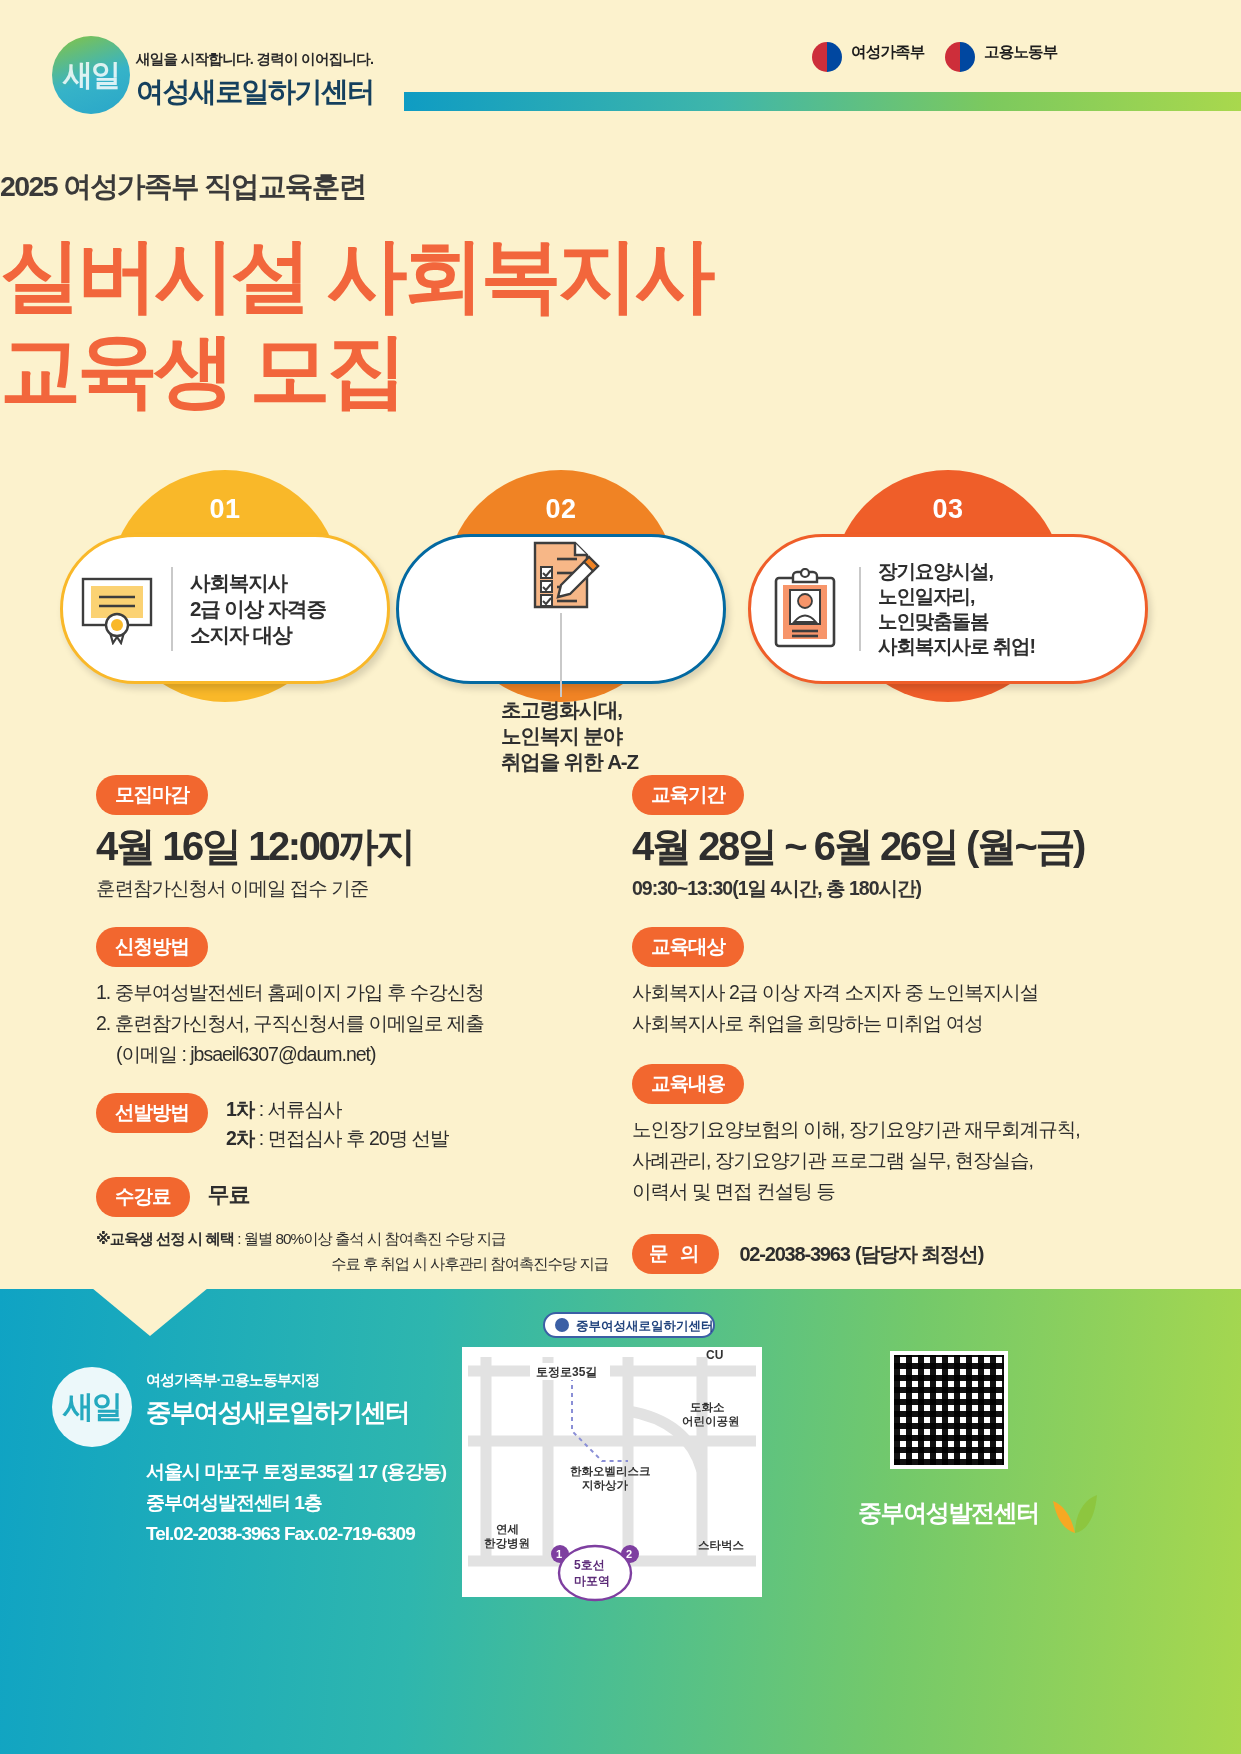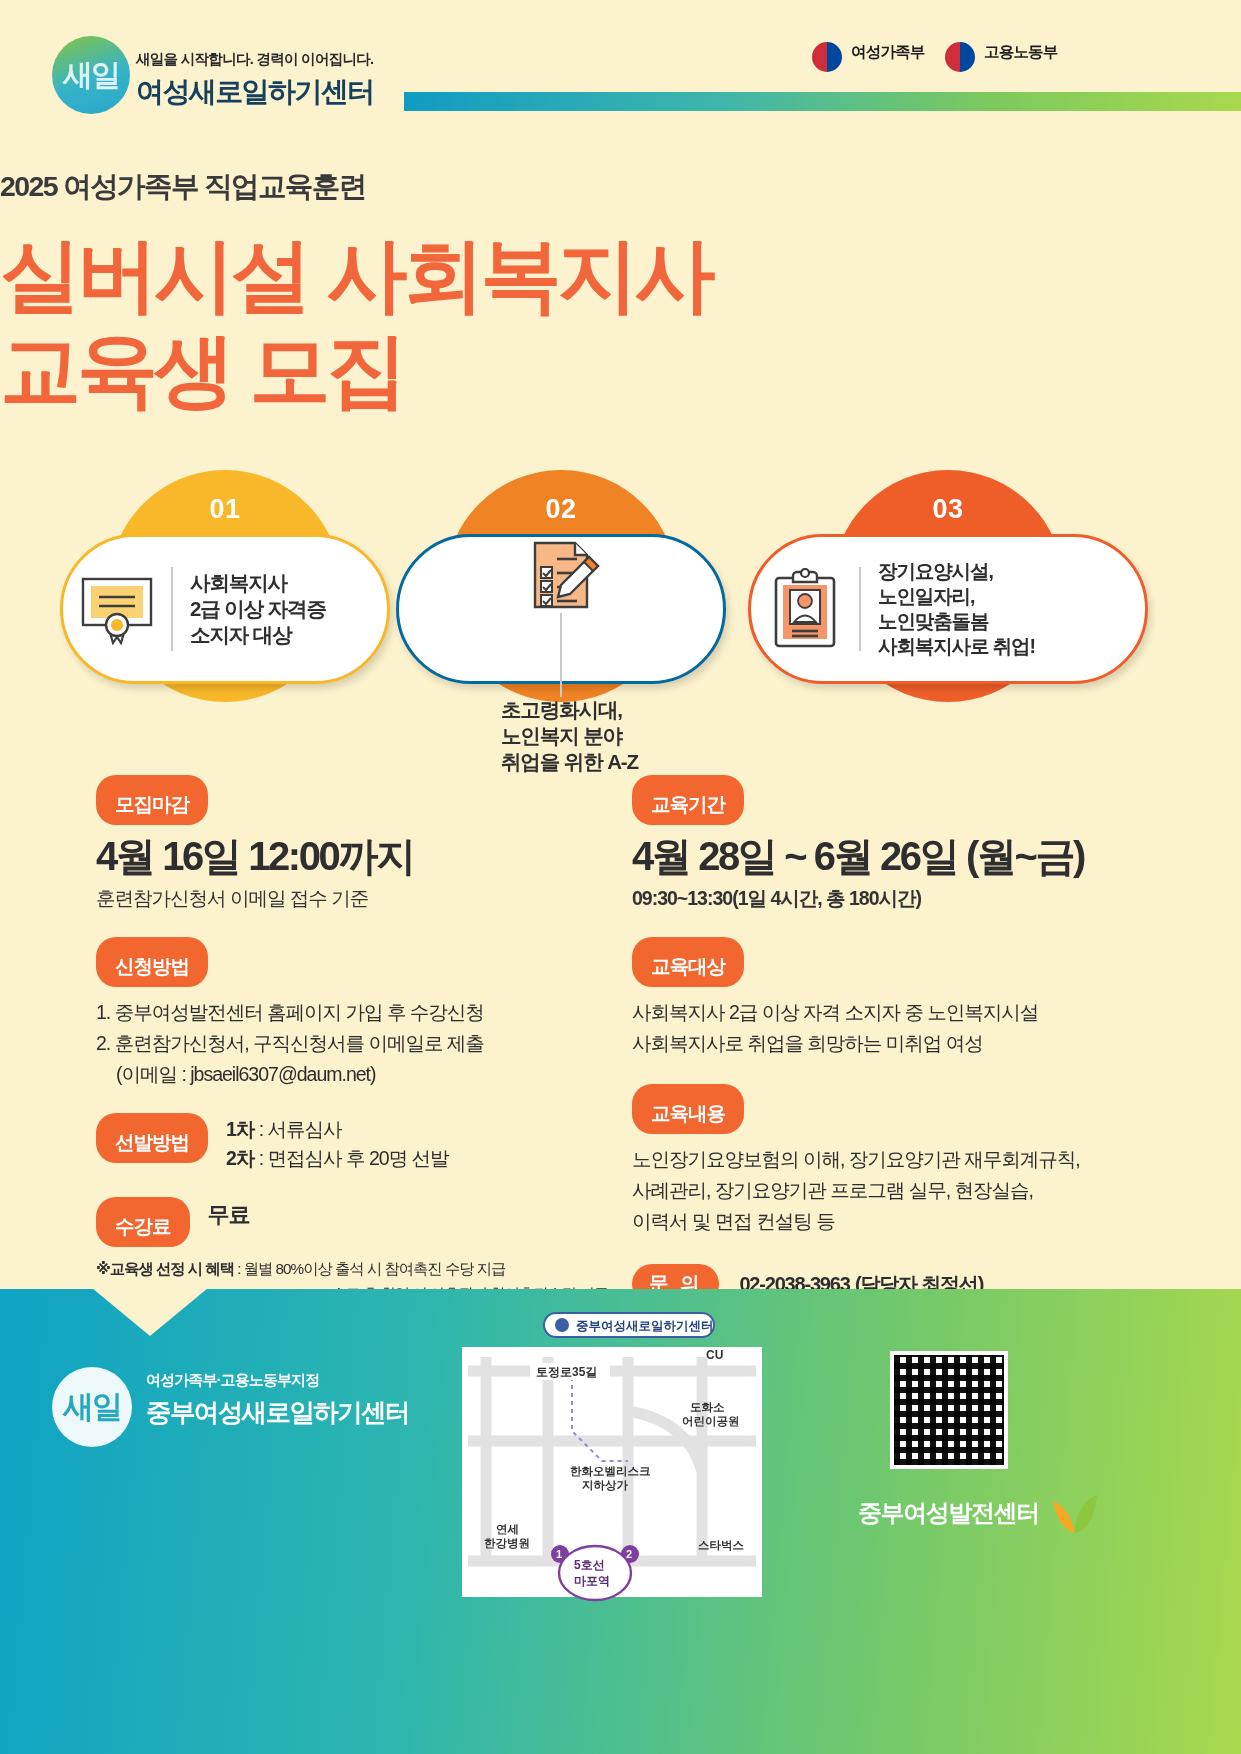--- a/index.html
+++ b/index.html
@@ -61,21 +61,21 @@
   .card-text { padding-left: 17px; font-size: 20.5px; line-height: 1.28; font-weight: 800;
     color: #2e2e2e; letter-spacing: -1.1px; }
   .b3 .card-text { font-size: 19.5px; }
 
   
   .info { position: absolute; top: 775px; left: 0; width: 1241px; height: 520px; }
   .col-l { position: absolute; left: 96px; top: 0; width: 520px; }
   .col-r { position: absolute; left: 632px; top: 0; width: 560px; }
 
   .pill { display: inline-block; background: #f2672f; color: #fff; border-radius: 20px;
-    padding: 16px 19px 7px; font-size: 19.5px; font-weight: 800; letter-spacing: -1px; }
+    padding: 6px 19px 7px; font-size: 19.5px; font-weight: 800; letter-spacing: -1px; }
   .big { font-size: 40px; font-weight: 800; color: #2e2e2e; letter-spacing: -2.4px; margin-top: 9px; line-height: 1.1; }
   .sub { font-size: 19.5px; color: #333; letter-spacing: -1px; margin-top: 7px; line-height: 1.35; }
   .sub.bold { font-weight: 700; }
   .body-txt { font-size: 19.5px; color: #2d2d2d; letter-spacing: -1px; line-height: 1.48; margin-top: 11px; }
   .sec { margin-top: 26px; }
   .indent { padding-left: 20px; }
 
   .row { display: flex; align-items: flex-start; gap: 18px; margin-top: 24px; }
   .row .lines { font-size: 19.5px; color: #2d2d2d; letter-spacing: -1px; line-height: 1.5; padding-top: 2px; }
   .row .lines b { font-weight: 800; }
@@ -305,20 +305,25 @@
   </div>
 
   <div class="footer">
     <div class="notch"></div>
 
     <div class="f-logo">새일</div>
     <div class="f-text">
       <div class="f-kicker">여성가족부·고용노동부지정</div>
       <div class="f-name">중부여성새로일하기센터</div>
     </div>
+    <div class="f-addr">
+      <div>서울시 마포구 토정로35길 17 (용강동)</div>
+      <div>중부여성발전센터 1층</div>
+      <div>Tel.02-2038-3963 Fax.02-719-6309</div>
+    </div>
 
     <div class="map">
       <svg class="map-svg" viewBox="0 0 320 300">
         <rect x="10" y="36" width="300" height="250" fill="#fff"></rect>
 
         <g stroke="#e2e2e2" stroke-width="11" fill="none">
           <line x1="34" y1="46" x2="34" y2="250"></line>
           <line x1="96" y1="46" x2="96" y2="250"></line>
           <line x1="176" y1="46" x2="176" y2="250"></line>
           <line x1="250" y1="46" x2="250" y2="250"></line>

